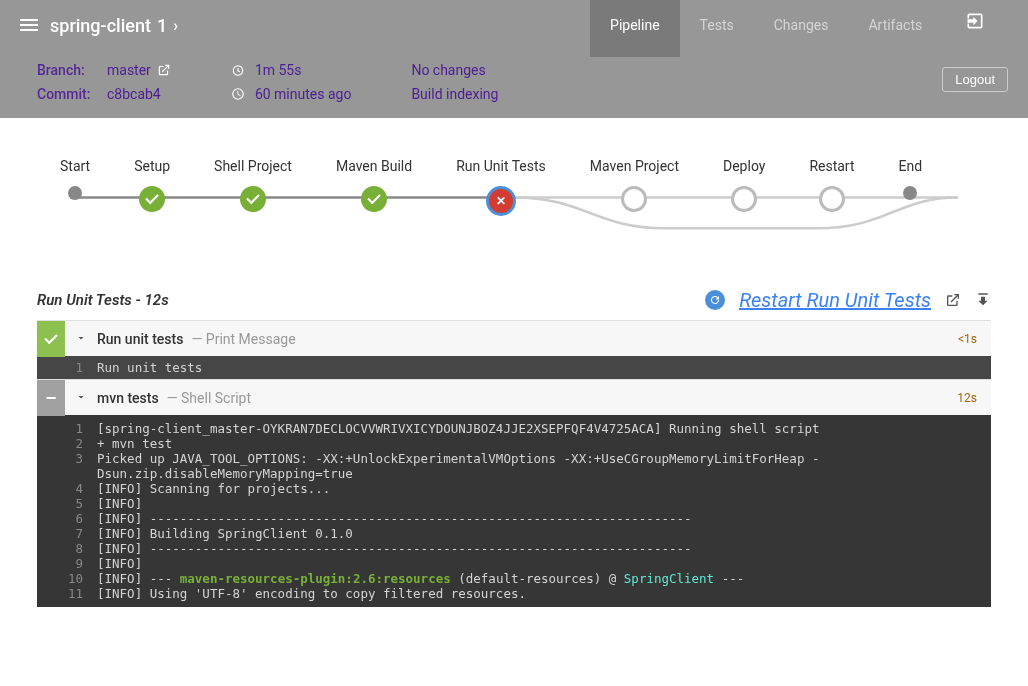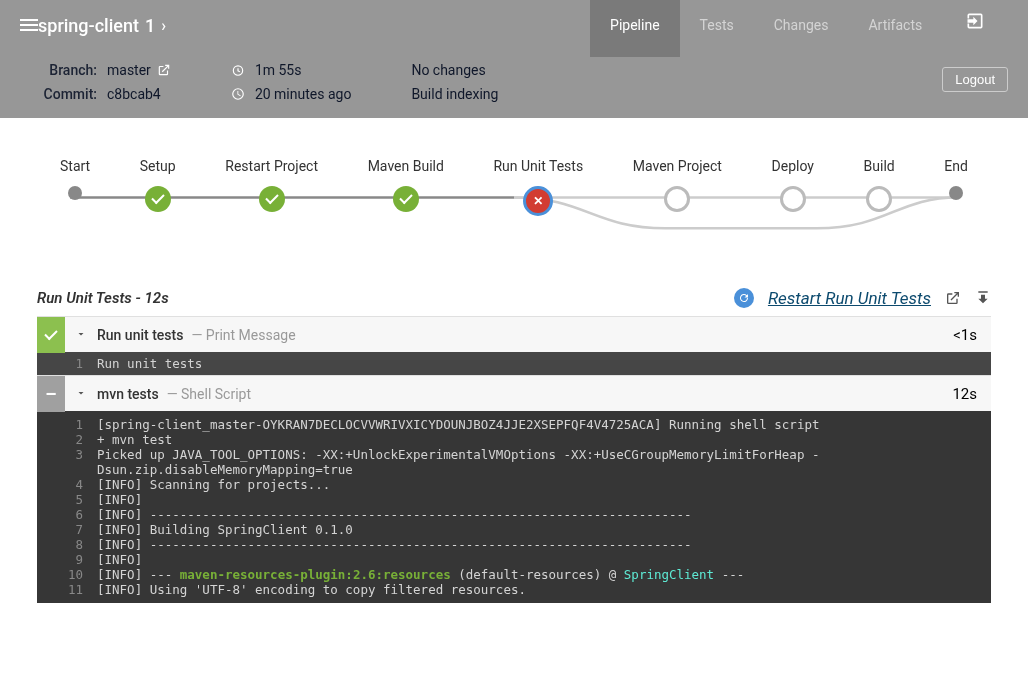--- a/index.html
+++ b/index.html
@@ -1,57 +1,57 @@
 <!DOCTYPE html>
 <html><head>
 <meta charset="utf-8">
 <style>
 * { margin: 0; padding: 0; box-sizing: border-box; }
 body { font-family: -apple-system, BlinkMacSystemFont, "Segoe UI", Roboto, sans-serif; background: #fff; color: #333; font-size: 14px; overflow-x: hidden; }
 .header { background: #979797; color: #fff; display: flex; align-items: center; height: 50px; padding: 0 20px; }
-.header-left { display: flex; align-items: center; flex: 1; }
+.header-left { display: flex; align-items: center; gap: 12px; flex: 1; }
 .hamburger { display: flex; flex-direction: column; gap: 3px; cursor: pointer; }
 .hamburger span { width: 18px; height: 2px; background: #fff; }
 .title { font-size: 18px; font-weight: 500; display: flex; align-items: center; gap: 6px; }
 .tabs { display: flex; }
 .tab { padding: 0 20px; height: 63px; display: flex; align-items: center; cursor: pointer; color: #d4d4d4; }
 .tab.active { background: #7a7a7a; color: #fff; }
 .header-right { display: flex; align-items: center; gap: 36px; flex-direction: column; }
 .icon-btn { width: 20px; height: 20px; cursor: pointer; fill: #fff; }
 .logout-btn { border: 1px solid #ccc; background: transparent; color: #fff; padding: 4px 12px; border-radius: 3px; cursor: pointer; font-size: 13px; }
 .close-btn { font-size: 20px; cursor: pointer; }
-.subheader { background: #979797; color: #0f172a; padding: 12px 37px 16px; display: flex; gap: 60px; font-size: 14px; text-align: right; }
+.subheader { background: #979797; color: #4c1d95; padding: 12px 37px 16px; display: flex; gap: 60px; font-size: 14px; }
 .subcol { display: flex; flex-direction: column; gap: 8px; }
 .subrow { display: flex; align-items: center; gap: 10px; }
 .sublabel { opacity: 0.9; font-weight: 500; min-width: 60px; }
 .subval { display: flex; align-items: center; gap: 6px; }
 .pipeline { padding: 40px 60px 60px; position: relative; }
-.stages { display: flex; justify-content: space-between; position: relative; }
+.stages { display: flex; justify-content: flex-start; position: relative; gap: 44px; }
 .stage { display: flex; flex-direction: column; align-items: center; gap: 12px; position: relative; z-index: 2; }
 .stage-label { font-size: 14px; color: #333; white-space: nowrap; }
 .node { width: 26px; height: 26px; border-radius: 50%; display: flex; align-items: center; justify-content: center; }
 .node.dot { width: 14px; height: 14px; background: #888; }
 .node.success { background: #78b037; }
 .node.success::after { content: ""; width: 10px; height: 5px; border-left: 2px solid #fff; border-bottom: 2px solid #fff; transform: rotate(-45deg); margin-top: -3px; }
 .node.fail { background: #d23c32; border: 3px solid #4a90d9; width: 30px; height: 30px; }
 .node.fail::after { content: "✕"; color: #fff; font-size: 12px; font-weight: bold; }
 .node.pending { background: #fff; border: 3px solid #bbb; }
 .connectors { position: absolute; left: 60px; right: 60px; top: 76px; height: 60px; z-index: 1; }
 .section-title { padding: 12px 37px 8px; font-weight: 600; font-size: 15px; display: flex; justify-content: space-between; align-items: center; font-style: italic; }
 .section-actions { display: flex; align-items: center; gap: 14px; }
-.restart-link { color: #0c4a6e; text-decoration: underline; cursor: pointer; font-weight: 400; font-size: 17px; }
+.restart-link { color: #3b82f6; text-decoration: underline; cursor: pointer; font-weight: 400; font-size: 20px; }
 .step { display: flex; align-items: center; background: #f7f7f7; border-top: 1px solid #e0e0e0; height: 36px; margin: 0 37px; }
 .step-status { width: 28px; height: 36px; display: flex; align-items: center; justify-content: center; }
 .step-status.ok { background: #8cc04f; }
 .step-status.ok::after { content: ""; width: 10px; height: 5px; border-left: 2px solid #fff; border-bottom: 2px solid #fff; transform: rotate(-45deg); margin-top: -2px; }
 .step-status.neutral { background: #a0a0a0; color: #fff; font-size: 18px; font-weight: bold; }
 .step-toggle { padding: 0 10px; cursor: pointer; }
 .step-name { font-weight: 500; color: #333; }
 .step-desc { color: #999; margin-left: 8px; }
-.step-time { margin-left: auto; padding-right: 14px; color: #000000; font-size: 15px; }
+.step-time { margin-left: auto; padding-right: 14px; color: #a16207; font-size: 12px; }
 .log { background: #363636; color: #d4d4d4; font-family: "Menlo", "Consolas", monospace; font-size: 12.5px; margin: 0 37px; }
 .log-line { display: flex; }
 .lineno { width: 60px; text-align: right; padding-right: 14px; color: #888; user-select: none; flex-shrink: 0; }
 .linetxt { white-space: pre-wrap; padding-right: 10px; }
 .log.single { background: #464646; padding: 4px 0; }
 .log.multi { padding: 6px 0; }
 .syn-plugin { color: #78b037; font-weight: bold; }
 .syn-proj { color: #5eead4; }
 svg.connectors-svg { width: 100%; height: 100%; }
 .mini-icon { width: 16px; height: 16px; fill: #555; cursor: pointer; }
@@ -115,21 +115,21 @@
     <div class="subrow">
       <svg class="mini-icon-w" viewBox="0 0 24 24">
           <path d="M12 4a9 9 0 1 0 9 9 9 9 0 0 0-9-9zm0 16a7 7 0 1 1 7-7 7 7 0 0 1-7 7zm1-11h-2v5l4 2 .9-1.6L13 13z"></path>
         </svg>
       <span>1m 55s</span>
     </div>
     <div class="subrow">
       <svg class="mini-icon-w" viewBox="0 0 24 24">
           <path d="M12 2a10 10 0 1 0 10 10A10 10 0 0 0 12 2zm0 18a8 8 0 1 1 8-8 8 8 0 0 1-8 8zm.5-13H11v6l5 3 .75-1.23L12.5 12z"></path>
         </svg>
-      <span>20 minutes ago</span>
+      <span>60 minutes ago</span>
     </div>
   </div>
   <div class="subcol">
     <div class="subrow">
         <span>No changes</span>
       </div>
     <div class="subrow">
         <span>Build indexing</span>
       </div>
   </div>
@@ -146,41 +146,41 @@
   <div class="stages" id="stages-container">
       <div class="stage">
         <div class="stage-label">Start</div>
         <div class="node dot"></div>
       </div>
       <div class="stage">
         <div class="stage-label">Setup</div>
         <div class="node success"></div>
       </div>
       <div class="stage">
-        <div class="stage-label">Restart Project</div>
+        <div class="stage-label">Shell Project</div>
         <div class="node success"></div>
       </div>
       <div class="stage">
         <div class="stage-label">Maven Build</div>
         <div class="node success"></div>
       </div>
       <div class="stage">
         <div class="stage-label">Run Unit Tests</div>
         <div class="node fail"></div>
       </div>
       <div class="stage">
         <div class="stage-label">Maven Project</div>
         <div class="node pending"></div>
       </div>
       <div class="stage">
         <div class="stage-label">Deploy</div>
         <div class="node pending"></div>
       </div>
       <div class="stage">
-        <div class="stage-label">Build</div>
+        <div class="stage-label">Restart</div>
         <div class="node pending"></div>
       </div>
       <div class="stage">
         <div class="stage-label">End</div>
         <div class="node dot"></div>
       </div>
     </div>
 </div>
 
 <div class="section-title">

